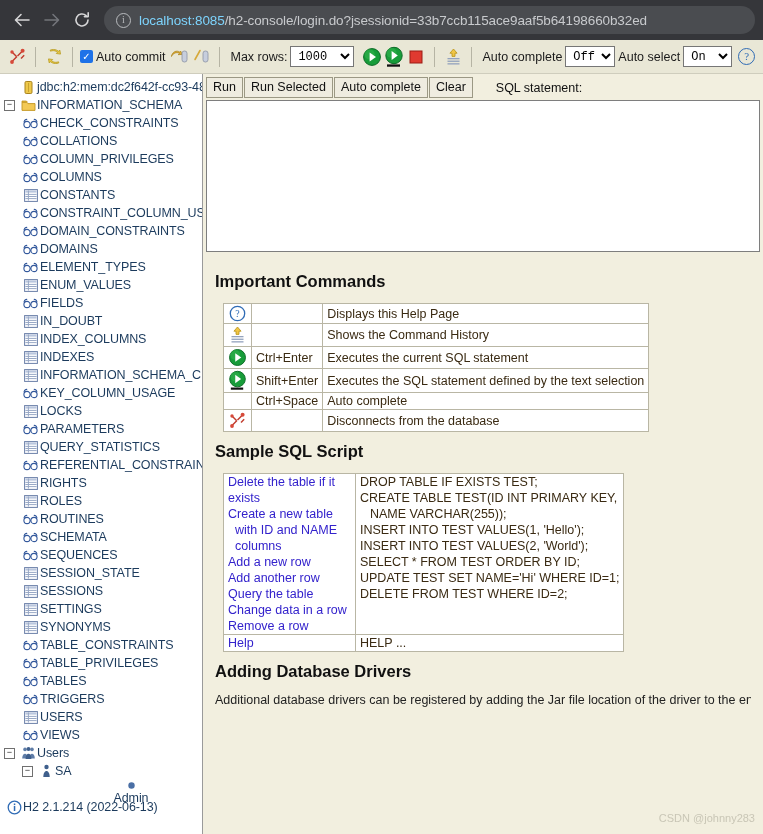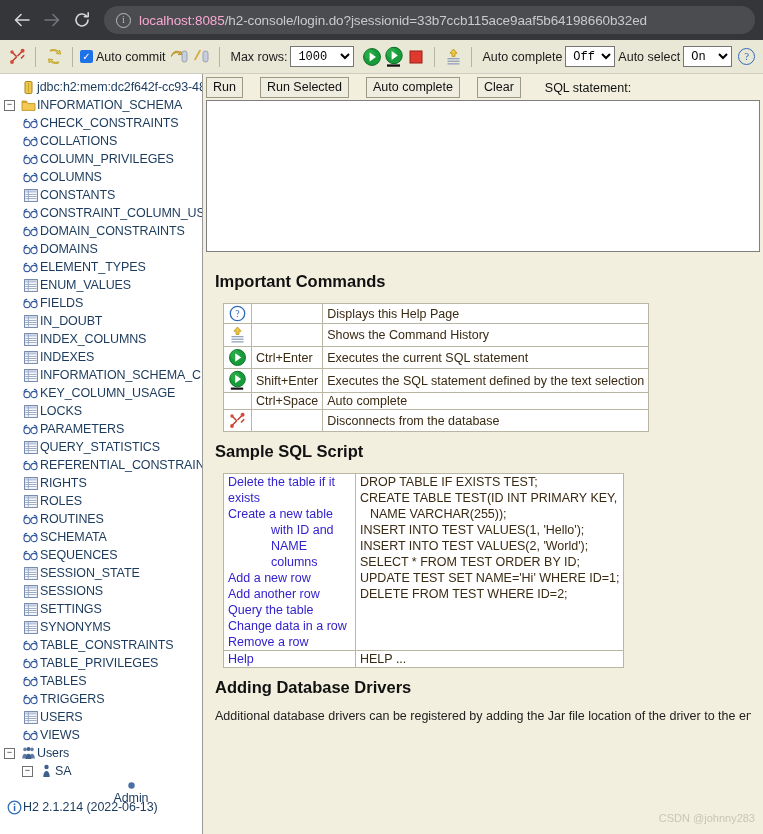--- a/index.html
+++ b/index.html
@@ -51,21 +51,21 @@
     font-family: "Liberation Serif", serif;
     flex: 0 0 auto;
     margin-right: 8px;
   }
   #url-text {
     color: #e8eaed;
     font-size: 13.5px;
     white-space: nowrap;
     letter-spacing: -0.1px;
   }
-  #url-text .host { color: #f9a8d4; }
+  #url-text .host { color: #7dd3fc; }
   #url-text .path { color: #c8cacd; }
 
   
   #h2-toolbar {
     height: 34px;
     background: #e9e7d6;
     border-bottom: 1px solid #cfcdbd;
     display: flex;
     align-items: center;
     padding: 0 6px;
@@ -163,34 +163,34 @@
   .tnode .spacer { width: 15px; flex: 0 0 auto; }
   .tnode .ti { width: 18px; flex: 0 0 auto; display:inline-flex; align-items:center; justify-content:center; }
   .tnode .tlabel { letter-spacing: -0.1px; }
   .indent-1 { padding-left: 22px; }
   .indent-2 { padding-left: 60px; flex-direction: column; }
 
   
   #cmd-bar {
     display: flex;
     align-items: center;
-    gap: 17px;
+    gap: 1px;
     padding: 3px 3px 2px 3px;
     font-size: 12.5px;
   }
   .cbtn {
     background: #efece0;
     border: 1px solid #9b9884;
     padding: 1px 6px 2px 6px;
     font-size: 12.5px;
     font-family: "Liberation Sans", sans-serif;
     color: #111;
     line-height: 16px;
   }
-  #sql-label { margin-left: 7px; color: #111; }
+  #sql-label { margin-left: 22px; color: #111; }
   #sql-editor {
     margin: 0 3px;
     height: 152px;
     background: #ffffff;
     border: 1px solid #7e7e7e;
   }
 
   
   #help-area { padding: 10px 12px 0 12px; }
   h2.sec {
@@ -961,21 +961,21 @@
           </tbody>
       </table>
 
       <h2 class="sec">Sample SQL Script</h2>
       <table class="sqltbl">
         <tbody>
           <tr>
             <td class="desc-col" id="sql-desc-cell">
                 <div>Delete the table if it exists</div>
                 <div>Create a new table</div>
-                <div style="padding-left: 7px; margin-left: 36px;">with ID and NAME columns</div>
+                <div style="padding-left: 7px;">with ID and NAME columns</div>
                 <div>Add a new row</div>
                 <div>Add another row</div>
                 <div>Query the table</div>
                 <div>Change data in a row</div>
                 <div>Remove a row</div>
               </td>
             <td class="sql-col" id="sql-stmt-cell">
                 <div>DROP TABLE IF EXISTS TEST;</div>
                 <div>CREATE TABLE TEST(ID INT PRIMARY KEY,</div>
                 <div style="padding-left: 10px;">NAME VARCHAR(255));</div>

